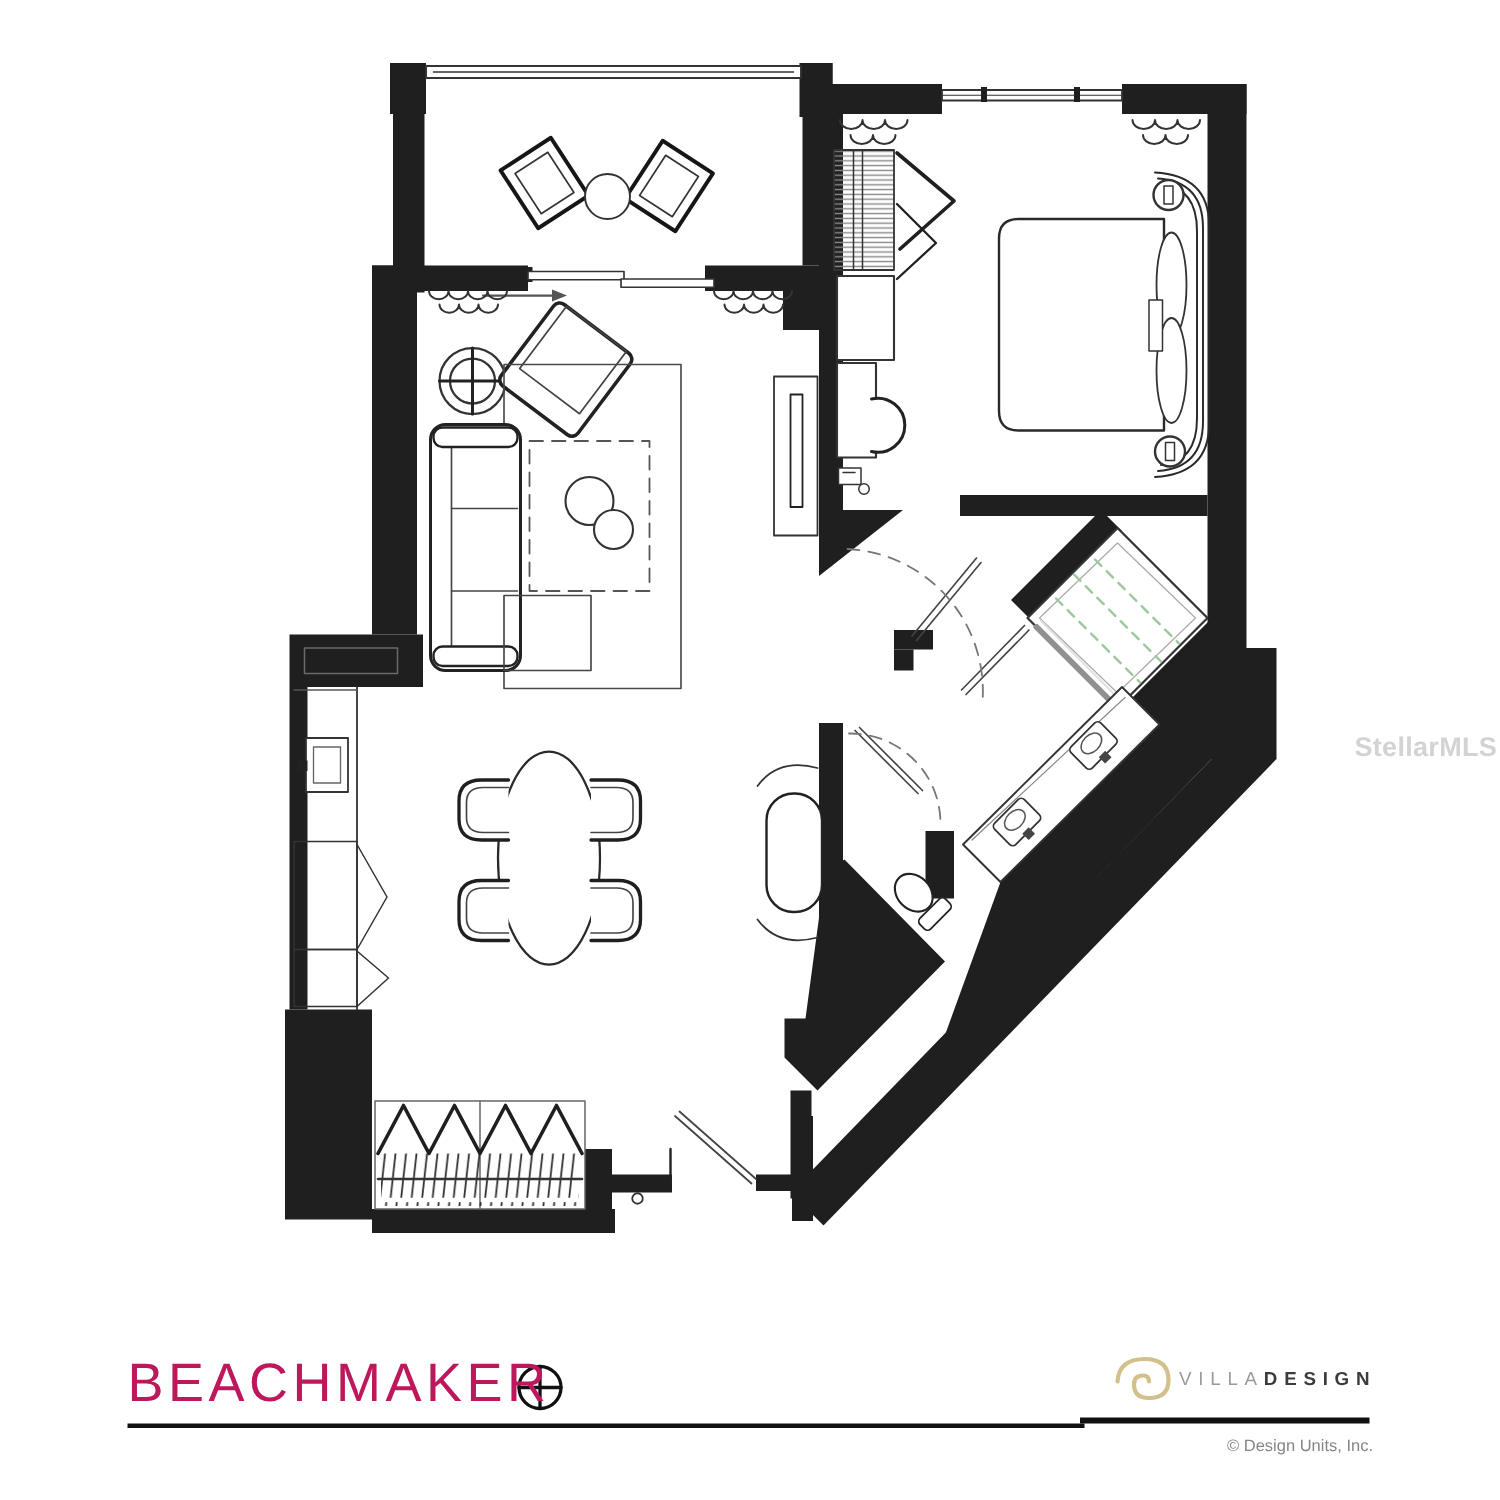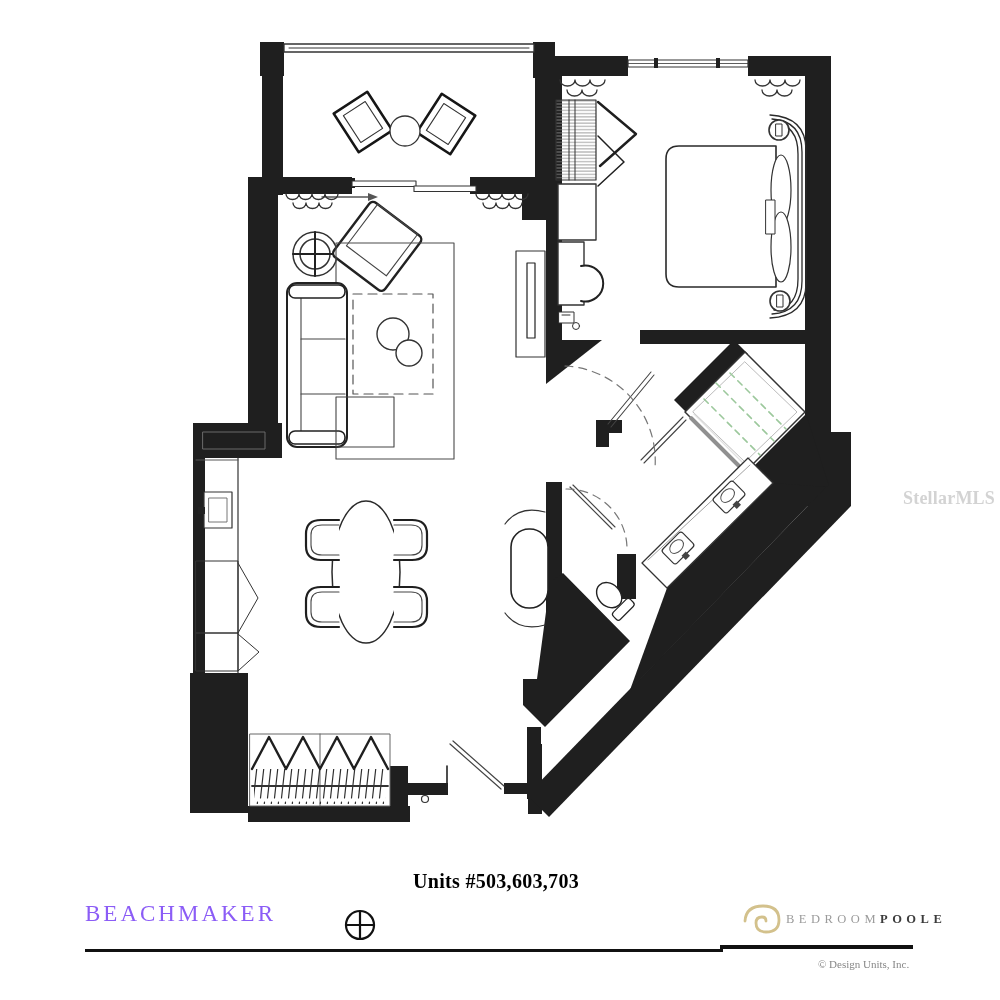--- a/index.html
+++ b/index.html
@@ -1,22 +1,22 @@
 <!DOCTYPE html>
 <html><head>
 <meta charset="utf-8">
 <style>
   html,body{margin:0;padding:0;background:#ffffff;}
   #stage{position:relative;width:1000px;height:1000px;background:#ffffff;overflow:hidden;
-         font-family:Liberation Serif, serif;}
+         font-family:Liberation Sans, sans-serif;}
   #plan-svg{position:absolute;left:0;top:0;width:1000px;height:1000px;}
   .txt{position:absolute;white-space:nowrap;}
   .units{left:391px;top:870px;width:210px;text-align:center;font-size:20px;font-weight:700;
          letter-spacing:.3px;color:#000;}
-  .beachmaker{left:85px;top:901px;font-size:23px;font-weight:400;letter-spacing:3px;color:#8b5cf6;}
+  .beachmaker{left:85px;top:901px;font-size:36px;font-weight:400;letter-spacing:3px;color:#be185d;}
   .typeline{left:86px;top:956px;font-size:17px;letter-spacing:.6px;color:#1d1d1d;}
   .dp-text{left:786px;top:912px;font-size:12.5px;}
   .dp-design{color:#9b9b9b;letter-spacing:4.5px;font-weight:400;}
   .dp-poole{color:#3c3c3c;letter-spacing:4.5px;font-weight:700;}
   .copyright{left:818px;top:958px;font-size:11px;color:#868686;}
   .watermark{left:903px;top:488px;font-size:18px;font-weight:700;color:#c9c9c9;opacity:.8;
              letter-spacing:.2px;}
   .divider{position:absolute;background:#111;}
   .div-left{left:85px;top:949px;width:638px;height:3px;}
   .div-right{left:720px;top:945px;width:193px;height:4px;}
@@ -258,21 +258,20 @@
   <g stroke="#111" stroke-width="2.2">
     <circle cx="360" cy="925" r="14"></circle>
     <line x1="346" y1="925" x2="374" y2="925"></line>
     <line x1="360" y1="911" x2="360" y2="939"></line>
   </g>
   <path d="M766,921 q0,-4 -4,-4 q-6,0 -6,6 q0,9 10,9 q13,0 13,-12 q0,-14 -16,-14 q-17,0 -18,15" stroke="#d3c18c" stroke-width="2.8"></path>
 </svg>
 
 <div class="txt watermark">StellarMLS</div>
 
-<div class="txt units">Units #503,603,703</div>
 <div class="txt beachmaker">BEACHMAKER</div>
 <div class="divider div-left"></div>
 
-<div class="txt dp-text"><span class="dp-design">BEDROOM</span><span class="dp-poole">POOLE</span></div>
+<div class="txt dp-text"><span class="dp-design">VILLA</span><span class="dp-poole">DESIGN</span></div>
 <div class="divider div-right"></div>
 <div class="txt copyright">© Design Units, Inc.</div>
 
 </div>
 
 </body></html>

